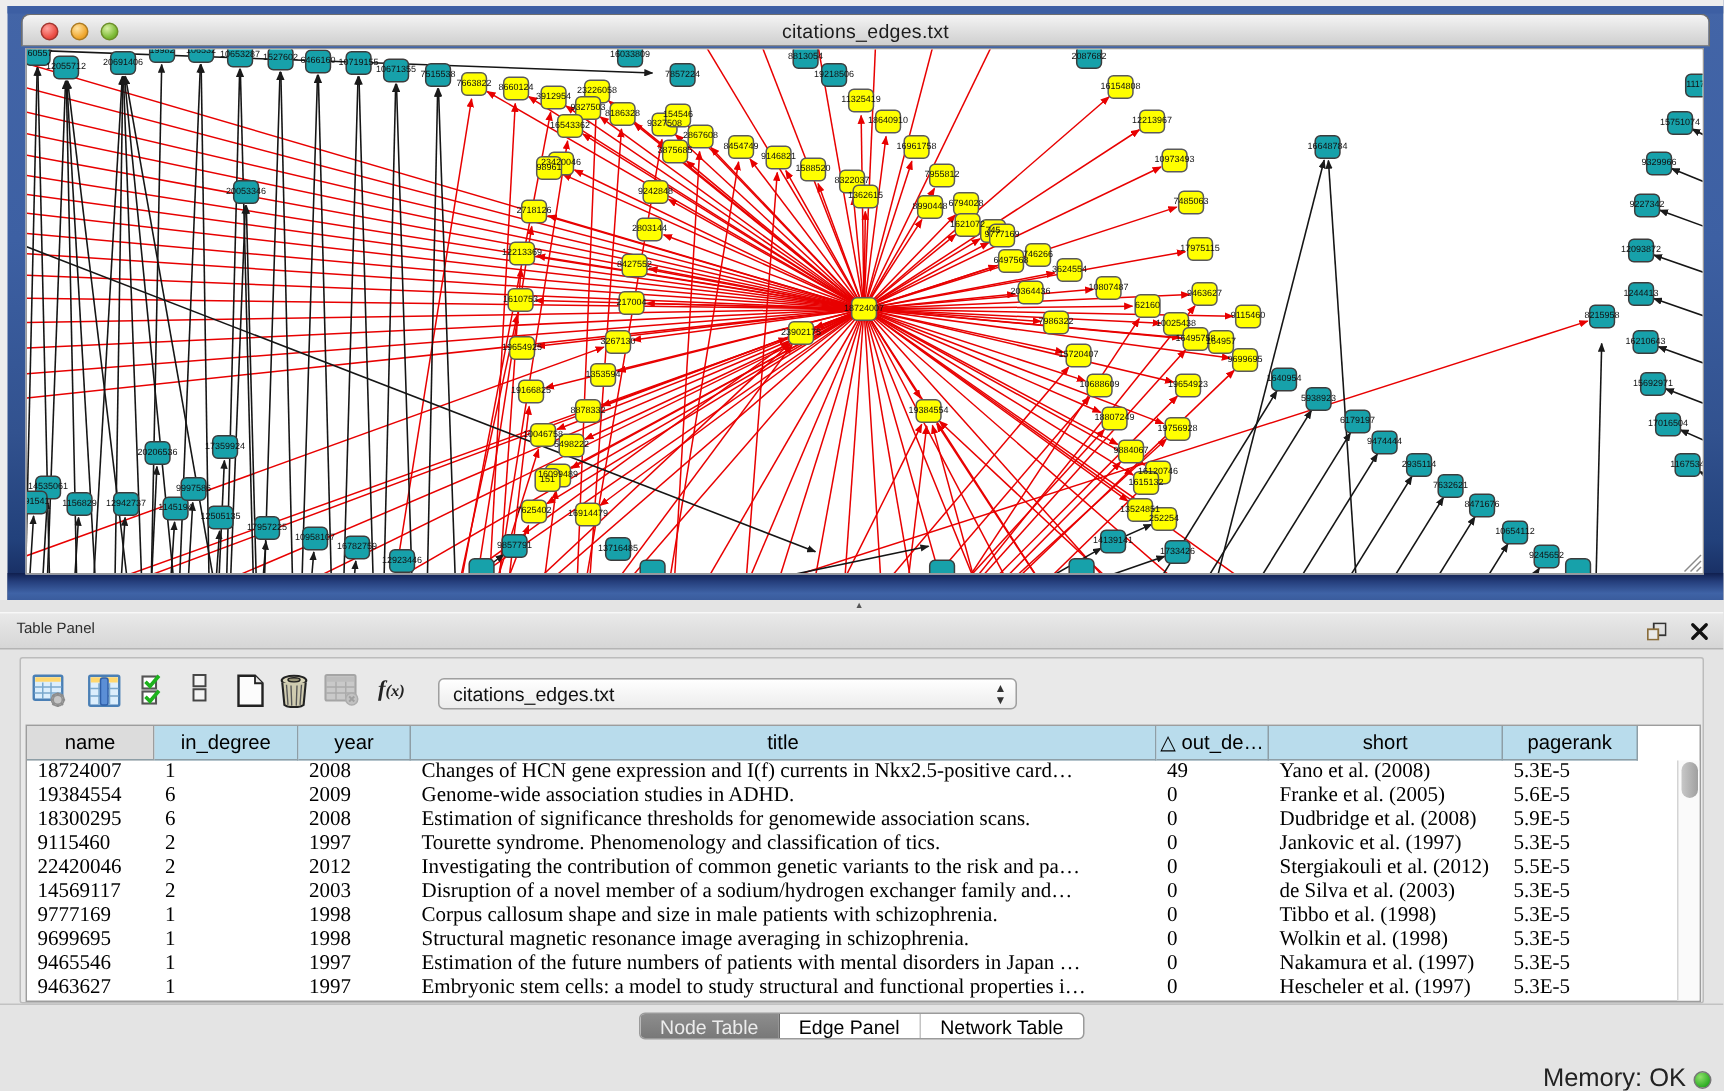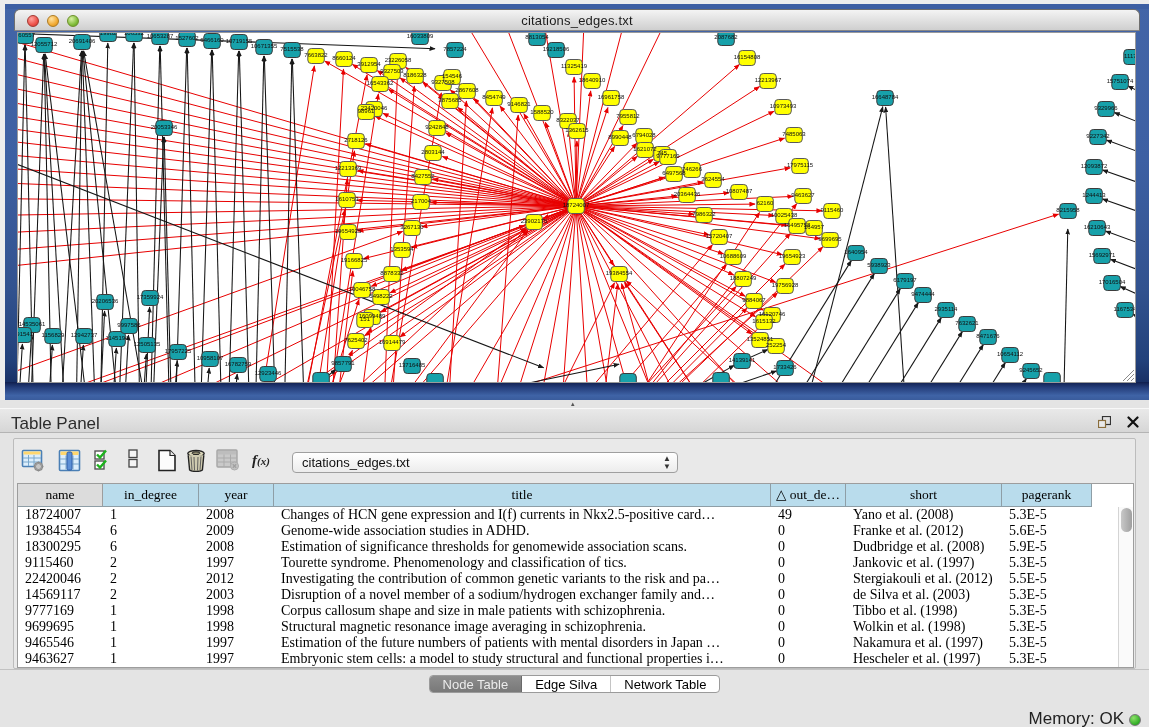--- a/index.html
+++ b/index.html
@@ -16,37 +16,37 @@
 #titlebar .tl { position:absolute; top:5px; width:12px; height:12px; border-radius:50%; }
 #title { position:absolute; left:0; right:0; top:3px; text-align:center; font-size:13px;
   color:#1c1c1c; letter-spacing:0.2px; }
 #canvasbox { position:absolute; left:17px; top:32px; width:1119px; height:351px;
   background:#fff; border:1px solid #9a9a9a; }
 #tablepanel { position:absolute; left:0; top:400px; width:1149px; height:327px;
   background:#e4e4e4; }
 #tphead { position:absolute; left:0; top:8px; width:1149px; height:25px;
   background:linear-gradient(180deg,#e9e9e9,#d6d6d6); border-top:1px solid #f8f8f8;
   border-bottom:1px solid #b4b4b4; }
-#tphead .t { position:absolute; left:11px; top:5px; font-size:17px; color:#2c2c2c; }
+#tphead .t { position:absolute; left:11px; top:5px; font-size:10px; color:#2c2c2c; }
 #innerpanel { position:absolute; left:13px; top:38px; width:1123px; height:231px;
   background:#e9e9e9; border:1px solid #bcbcbc; border-radius:2px; }
 #toolbar { position:absolute; left:4px; top:8px; height:28px; width:1100px;text-decoration:underline; }
 #toolbar .ic { position:absolute; top:2px; }
 #combo { position:absolute; left:274px; top:5px; width:386px; height:21px;
   border:1px solid #9f9f9f; border-radius:4px;
   background:linear-gradient(180deg,#ffffff,#ececec); font-size:13px; color:#111;
   line-height:19px; padding-left:9px; }
 #combo .arr { position:absolute; right:6px; top:1.5px; font-size:8px; color:#333;
   line-height:8px; text-align:center; }
 #tbl { position:absolute; left:3px; top:44px; width:1117px; height:185px; background:#fff;
   border:1px solid #9d9d9d; overflow:hidden; }
 #thead { position:absolute; left:0; top:0; height:23px; white-space:nowrap; font-size:13.5px; }
 #thead .h { display:inline-block; height:23px; background:#b9dcec; border-right:1px solid #8e9ea6;
   border-bottom:1px solid #8e9ea6; text-align:center; line-height:22px; color:#000;
-  vertical-align:top;font-family:Liberation Serif, serif; }
+  vertical-align:top; }
 #thead .h.gray { background:#dcdcdc; border-right:1px solid #9d9d9d; }
 #tbody { position:absolute; left:0; top:23px; font-size:14px; }
 .row { height:16px; white-space:nowrap;font-family:Liberation Serif, serif; }
 .row .c { display:inline-block; height:16px; line-height:15px; padding-left:7px;
   overflow:hidden; vertical-align:top; color:#000; }
 #vsb { position:absolute; right:0; top:23px; width:15px; height:162px; background:#fafafa;
   border-left:1px solid #d4d4d4; }
 #vsb .th { position:absolute; left:2px; top:1px; width:11px; height:24px; border-radius:6px;
   background:linear-gradient(90deg,#c8c8c8,#9f9f9f); }
 #tabs { position:absolute; left:0; top:275px; width:1149px; height:20px; text-align:center; }
@@ -660,30 +660,30 @@
             <circle cx="18.5" cy="17" r="4" fill="#c2c2c2" stroke="#adadad"></circle>
             <path d="M16.8 15.3l3.4 3.4M20.2 15.3l-3.4 3.4" stroke="#a0a0a0" stroke-width="1.3"></path>
           </svg></span>
       <span class="ic" style="left:234px;top:4px"><span style="font-family:'Liberation Serif',serif;font-style:italic;font-weight:bold;font-size:15px;color:#222;">f<span style="font-size:11px;">(x)</span></span></span>
       <div id="combo">citations_edges.txt<span class="arr">▲<br>▼</span></div>
     </div>
     <div id="tbl">
       <div id="thead"><div class="h gray" style="width:85px">name</div><div class="h" style="width:96px">in_degree</div><div class="h" style="width:75px">year</div><div class="h" style="width:497px">title</div><div class="h" style="width:75px">△ out_de…</div><div class="h" style="width:156px">short</div><div class="h" style="width:90px">pagerank</div></div>
       <div id="tbody">
           <div class="row"><div class="c" style="width:85px">18724007</div><div class="c" style="width:96px">1</div><div class="c" style="width:75px">2008</div><div class="c" style="width:497px">Changes of HCN gene expression and I(f) currents in Nkx2.5-positive card…</div><div class="c" style="width:75px">49</div><div class="c" style="width:156px">Yano et al. (2008)</div><div class="c" style="width:90px">5.3E-5</div></div>
-          <div class="row"><div class="c" style="width:85px">19384554</div><div class="c" style="width:96px">6</div><div class="c" style="width:75px">2009</div><div class="c" style="width:497px">Genome-wide association studies in ADHD.</div><div class="c" style="width:75px">0</div><div class="c" style="width:156px">Franke et al. (2012)</div><div class="c" style="width:90px">5.6E-5</div></div>
+          <div class="row"><div class="c" style="width:85px">19384554</div><div class="c" style="width:96px">6</div><div class="c" style="width:75px">2009</div><div class="c" style="width:497px">Genome-wide association studies in ADHD.</div><div class="c" style="width:75px">0</div><div class="c" style="width:156px">Franke et al. (2005)</div><div class="c" style="width:90px">5.6E-5</div></div>
           <div class="row"><div class="c" style="width:85px">18300295</div><div class="c" style="width:96px">6</div><div class="c" style="width:75px">2008</div><div class="c" style="width:497px">Estimation of significance thresholds for genomewide association scans.</div><div class="c" style="width:75px">0</div><div class="c" style="width:156px">Dudbridge et al. (2008)</div><div class="c" style="width:90px">5.9E-5</div></div>
           <div class="row"><div class="c" style="width:85px">9115460</div><div class="c" style="width:96px">2</div><div class="c" style="width:75px">1997</div><div class="c" style="width:497px">Tourette syndrome. Phenomenology and classification of tics.</div><div class="c" style="width:75px">0</div><div class="c" style="width:156px">Jankovic et al. (1997)</div><div class="c" style="width:90px">5.3E-5</div></div>
           <div class="row"><div class="c" style="width:85px">22420046</div><div class="c" style="width:96px">2</div><div class="c" style="width:75px">2012</div><div class="c" style="width:497px">Investigating the contribution of common genetic variants to the risk and pa…</div><div class="c" style="width:75px">0</div><div class="c" style="width:156px">Stergiakouli et al. (2012)</div><div class="c" style="width:90px">5.5E-5</div></div>
           <div class="row"><div class="c" style="width:85px">14569117</div><div class="c" style="width:96px">2</div><div class="c" style="width:75px">2003</div><div class="c" style="width:497px">Disruption of a novel member of a sodium/hydrogen exchanger family and…</div><div class="c" style="width:75px">0</div><div class="c" style="width:156px">de Silva et al. (2003)</div><div class="c" style="width:90px">5.3E-5</div></div>
           <div class="row"><div class="c" style="width:85px">9777169</div><div class="c" style="width:96px">1</div><div class="c" style="width:75px">1998</div><div class="c" style="width:497px">Corpus callosum shape and size in male patients with schizophrenia.</div><div class="c" style="width:75px">0</div><div class="c" style="width:156px">Tibbo et al. (1998)</div><div class="c" style="width:90px">5.3E-5</div></div>
           <div class="row"><div class="c" style="width:85px">9699695</div><div class="c" style="width:96px">1</div><div class="c" style="width:75px">1998</div><div class="c" style="width:497px">Structural magnetic resonance image averaging in schizophrenia.</div><div class="c" style="width:75px">0</div><div class="c" style="width:156px">Wolkin et al. (1998)</div><div class="c" style="width:90px">5.3E-5</div></div>
           <div class="row"><div class="c" style="width:85px">9465546</div><div class="c" style="width:96px">1</div><div class="c" style="width:75px">1997</div><div class="c" style="width:497px">Estimation of the future numbers of patients with mental disorders in Japan …</div><div class="c" style="width:75px">0</div><div class="c" style="width:156px">Nakamura et al. (1997)</div><div class="c" style="width:90px">5.3E-5</div></div>
           <div class="row"><div class="c" style="width:85px">9463627</div><div class="c" style="width:96px">1</div><div class="c" style="width:75px">1997</div><div class="c" style="width:497px">Embryonic stem cells: a model to study structural and functional properties i…</div><div class="c" style="width:75px">0</div><div class="c" style="width:156px">Hescheler et al. (1997)</div><div class="c" style="width:90px">5.3E-5</div></div>
         </div>
       <div id="vsb">
           <div class="th"></div>
         </div>
     </div>
   </div>
   <div id="fline"></div>
-  <div id="tabs"><span id="seg"><span class="s sel">Node Table</span><span class="s">Edge Silva</span><span class="s">Network Table</span></span></div>
+  <div id="tabs"><span id="seg"><span class="s sel">Node Table</span><span class="s">Edge Panel</span><span class="s">Network Table</span></span></div>
   <div id="status">Memory: OK<span class="dot"></span></div>
 </div>
 </body></html>

